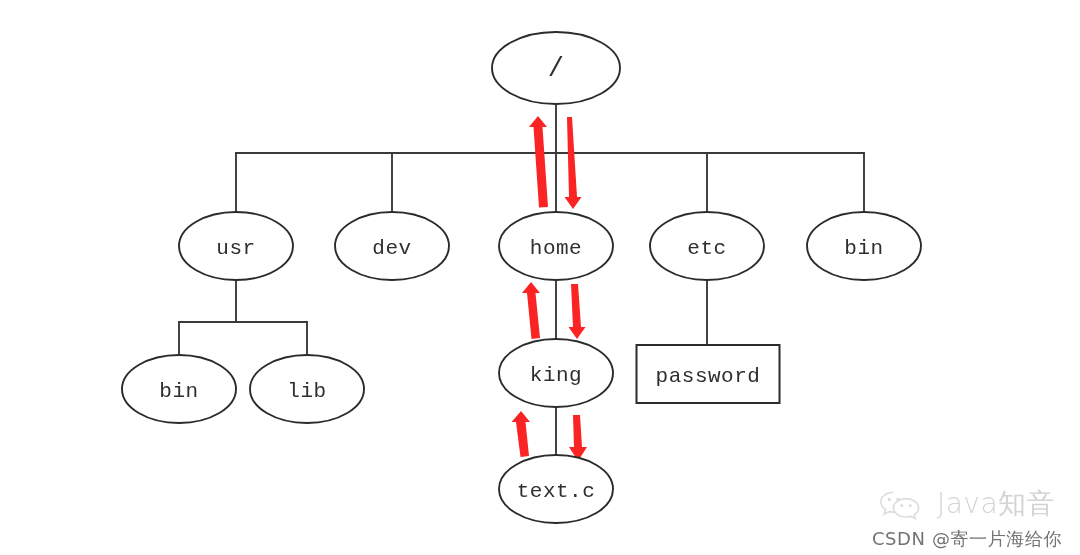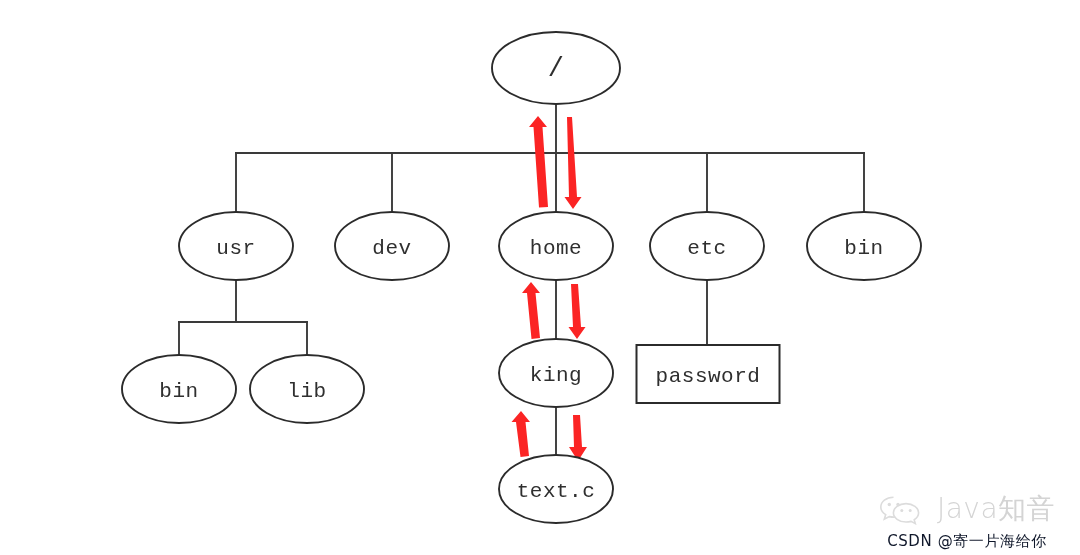--- a/index.html
+++ b/index.html
@@ -74,22 +74,22 @@
   #wm-brand {
     font-family: "DejaVu Sans", "Liberation Sans", sans-serif;
     font-size: 28px;
     color: #d4d4d4;
     line-height: 1;
     letter-spacing: 0.5px;
     font-weight: 300;
   }
   #wm-bottom {
     font-family: "DejaVu Sans", "Liberation Sans", sans-serif;
-    font-size: 15px;
-    color: #0f172a;
+    font-size: 18px;
+    color: #737373;
     margin-top: 3px;
     letter-spacing: 0.6px;
   }
 </style>
 </head>
 <body>
 
 <div id="canvas">
 
   <svg id="tree-svg" viewBox="0 0 1080 555">

